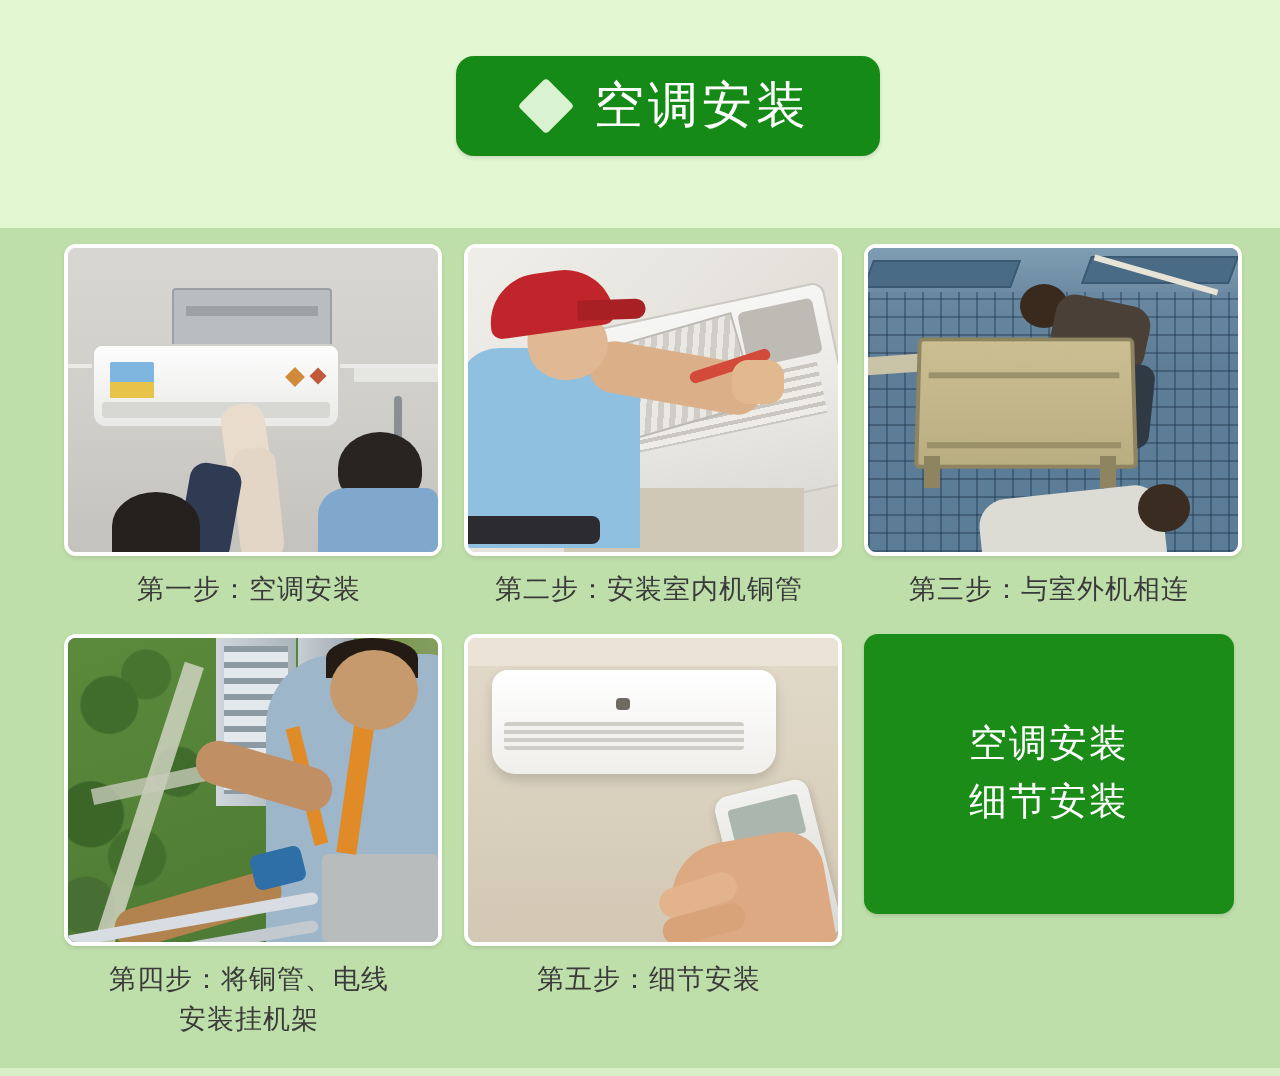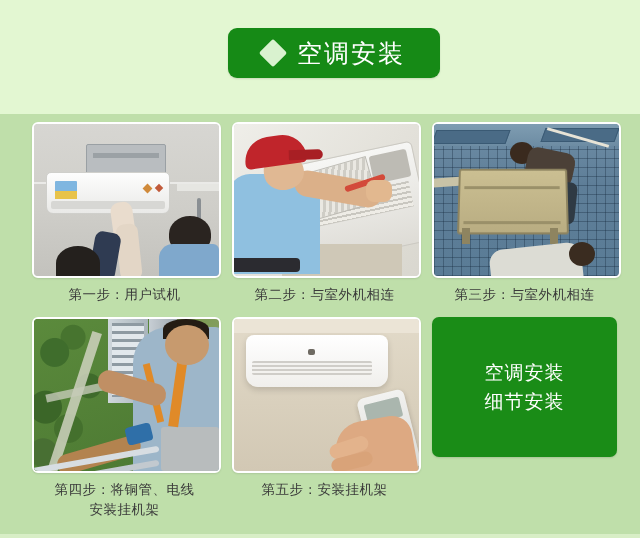--- a/index.html
+++ b/index.html
@@ -207,42 +207,42 @@
             <div class="pipe"></div>
               <div class="pipe2"></div>
             <div class="hand"></div>
             <div class="arm2"></div>
             <div class="arm1"></div>
             <div class="head1"></div>
             <div class="head2"></div>
             <div class="body2"></div>
           </div>
         </div>
-        <div class="caption">第一步：用户试机</div>
+        <div class="caption">第一步：空调安装</div>
       </div>
 
       <div class="cell">
         <div class="photo">
           <div class="art p2">
             <div class="unit">
                 <div class="panel"></div>
                 <div class="grill"></div>
               </div>
             <div class="filter"></div>
             <div class="floor"></div>
             <div class="shirt"></div>
             <div class="arm"></div>
             <div class="tool"></div>
             <div class="hand"></div>
             <div class="face"></div>
             <div class="cap"></div>
             <div class="belt"></div>
           </div>
         </div>
-        <div class="caption">第二步：与室外机相连</div>
+        <div class="caption">第二步：安装室内机铜管</div>
       </div>
 
       <div class="cell">
         <div class="photo">
           <div class="art p3">
             <div class="grid-floor"></div>
             <div class="sky"></div>
             <div class="panel-a"></div>
             <div class="panel-b"></div>
             <div class="hose"></div>
@@ -301,21 +301,21 @@
               <div class="scr"></div>
                 <div class="btn"></div>
                 <div class="btn2"></div>
                 <div class="rows"></div>
             </div>
             <div class="hand"></div>
             <div class="finger"></div>
             <div class="finger2"></div>
           </div>
         </div>
-        <div class="caption">第五步：安装挂机架</div>
+        <div class="caption">第五步：细节安装</div>
       </div>
 
       <div class="cell">
         <div class="promo">
           <div class="promo-text">空调安装
 细节安装</div>
         </div>
       </div>
 
     </div>

